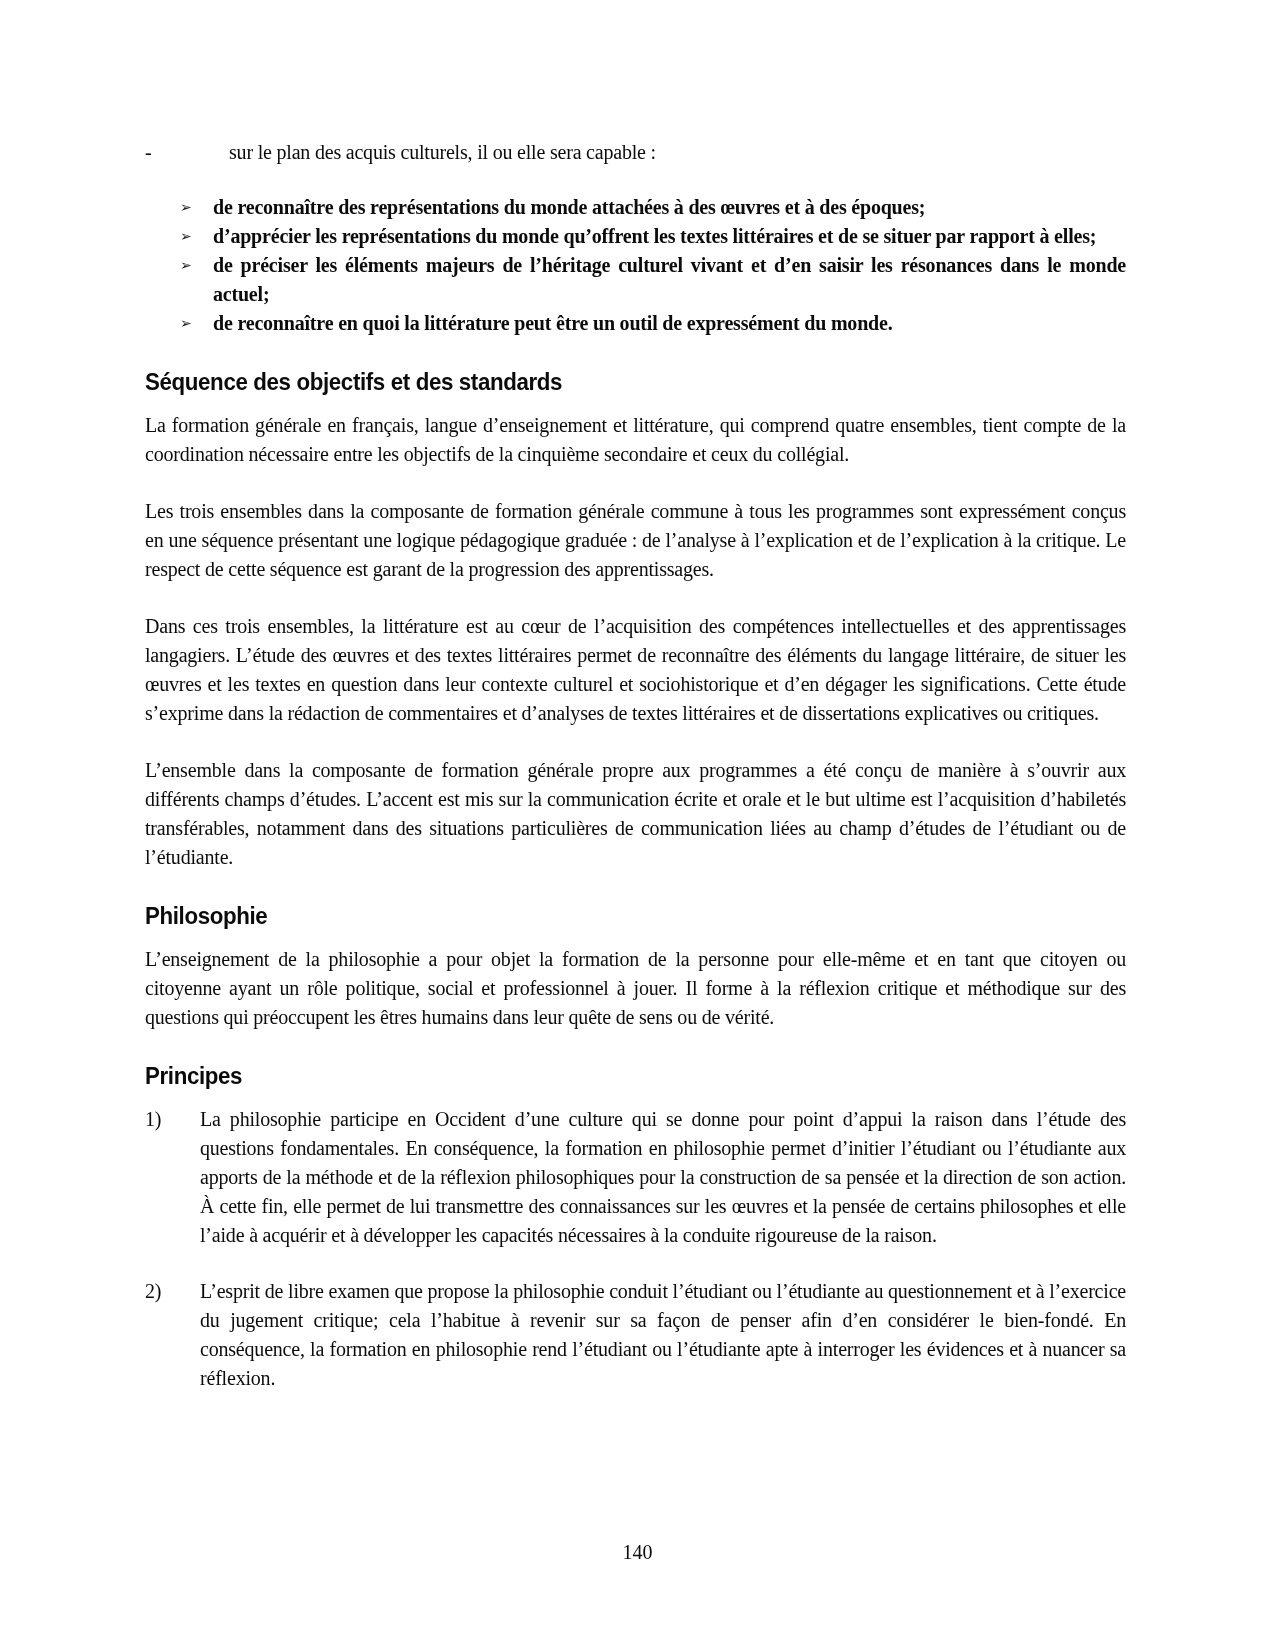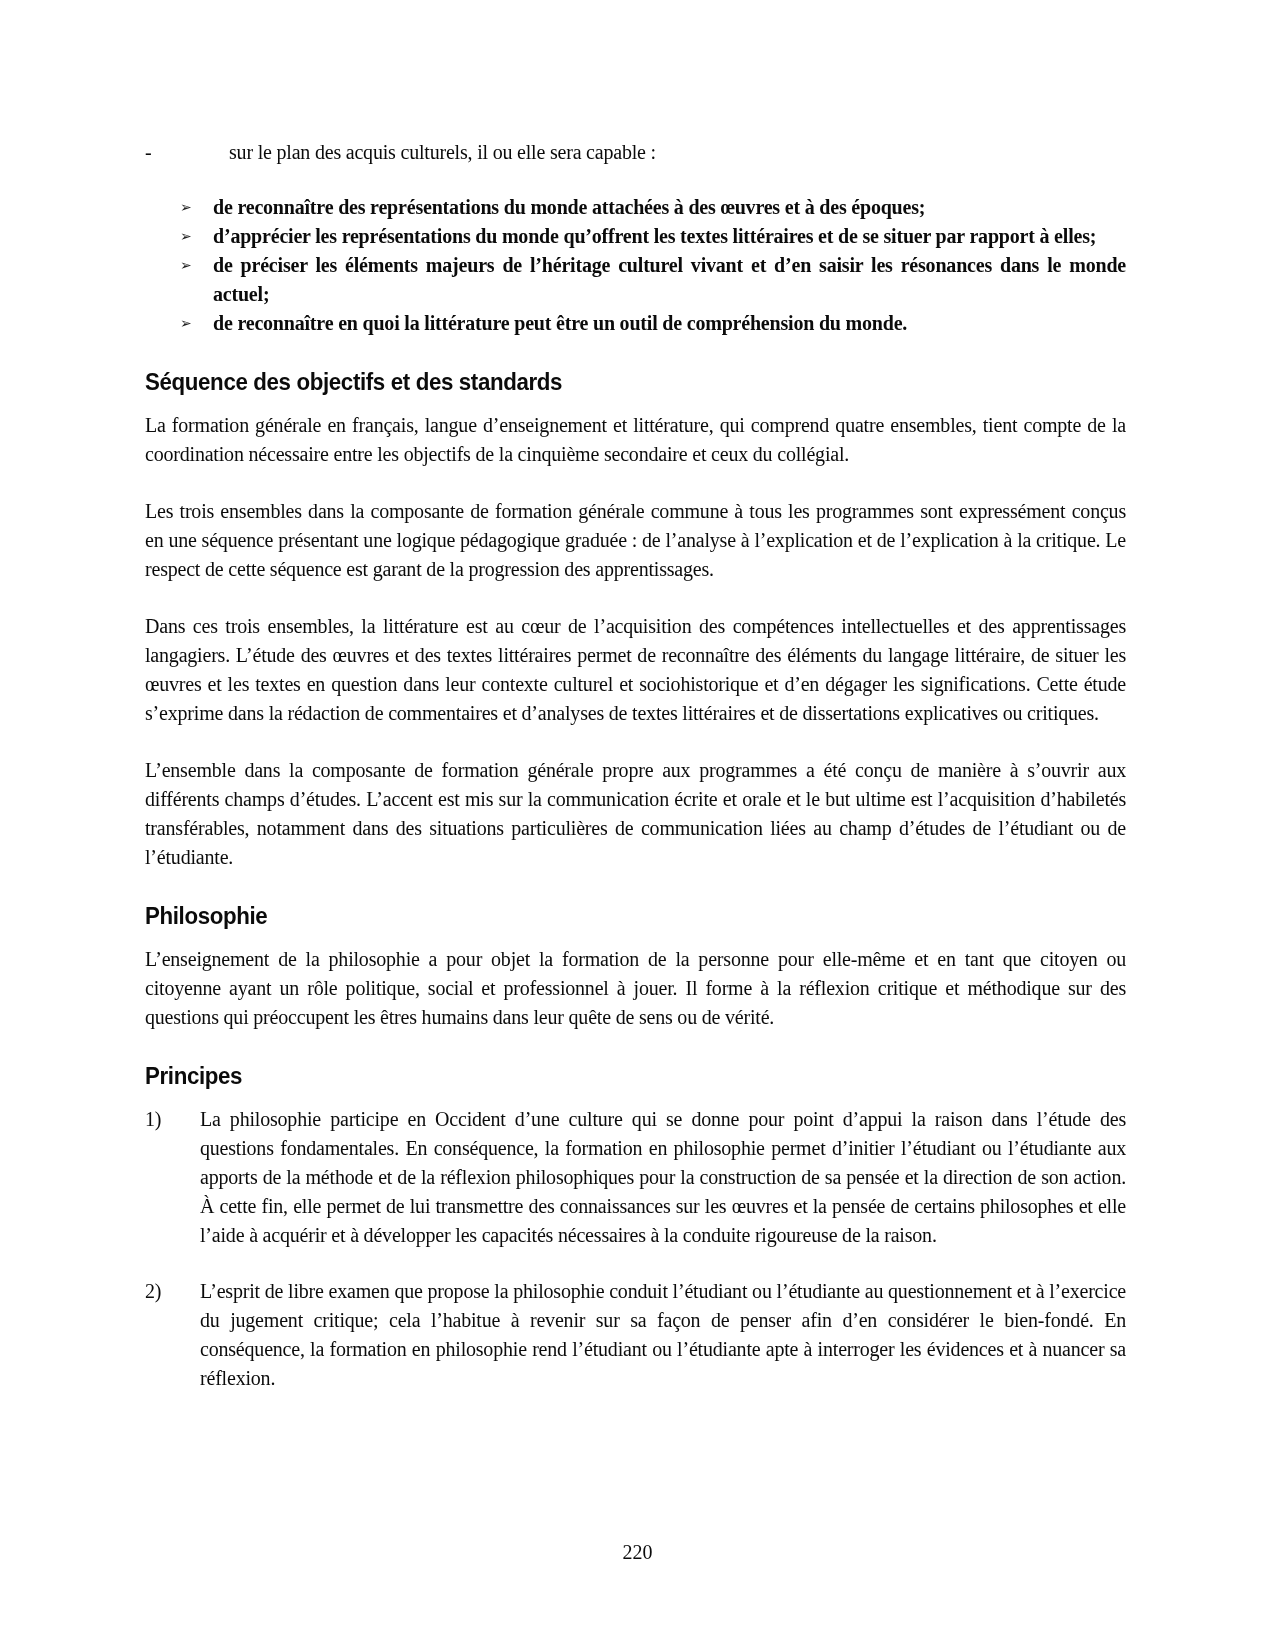--- a/index.html
+++ b/index.html
@@ -126,21 +126,21 @@
       <div class="bullet-row">
         <span class="bullet-glyph">➢</span>
         <span class="bullet-text">d’apprécier les représentations du monde qu’offrent les textes littéraires et de se situer par rapport à elles;</span>
       </div>
       <div class="bullet-row">
         <span class="bullet-glyph">➢</span>
         <span class="bullet-text">de préciser les éléments majeurs de l’héritage culturel vivant et d’en saisir les résonances dans le monde actuel;</span>
       </div>
       <div class="bullet-row">
         <span class="bullet-glyph">➢</span>
-        <span class="bullet-text">de reconnaître en quoi la littérature peut être un outil de compréhension du monde.</span>
+        <span class="bullet-text">de reconnaître en quoi la littérature peut être un outil de expressément du monde.</span>
       </div>
     </div>
 
     <h2 class="heading">Séquence des objectifs et des standards</h2>
     <p class="body-para first">La formation générale en français, langue d’enseignement et littérature, qui comprend quatre ensembles, tient compte de la coordination nécessaire entre les objectifs de la cinquième secondaire et ceux du collégial.</p>
     <p class="body-para">Les trois ensembles dans la composante de formation générale commune à tous les programmes sont expressément conçus en une séquence présentant une logique pédagogique graduée : de l’analyse à l’explication et de l’explication à la critique. Le respect de cette séquence est garant de la progression des apprentissages.</p>
     <p class="body-para">Dans ces trois ensembles, la littérature est au cœur de l’acquisition des compétences intellectuelles et des apprentissages langagiers. L’étude des œuvres et des textes littéraires permet de reconnaître des éléments du langage littéraire, de situer les œuvres et les textes en question dans leur contexte culturel et sociohistorique et d’en dégager les significations. Cette étude s’exprime dans la rédaction de commentaires et d’analyses de textes littéraires et de dissertations explicatives ou critiques.</p>
     <p class="body-para">L’ensemble dans la composante de formation générale propre aux programmes a été conçu de manière à s’ouvrir aux différents champs d’études. L’accent est mis sur la communication écrite et orale et le but ultime est l’acquisition d’habiletés transférables, notamment dans des situations particulières de communication liées au champ d’études de l’étudiant ou de l’étudiante.</p>
 
     <h2 class="heading">Philosophie</h2>
@@ -153,14 +153,14 @@
         <span class="num-text">La philosophie participe en Occident d’une culture qui se donne pour point d’appui la raison dans l’étude des questions fondamentales. En conséquence, la formation en philosophie permet d’initier l’étudiant ou l’étudiante aux apports de la méthode et de la réflexion philosophiques pour la construction de sa pensée et la direction de son action. À cette fin, elle permet de lui transmettre des connaissances sur les œuvres et la pensée de certains philosophes et elle l’aide à acquérir et à développer les capacités nécessaires à la conduite rigoureuse de la raison.</span>
       </div>
       <div class="num-item">
         <span class="num-marker">2)</span>
         <span class="num-text">L’esprit de libre examen que propose la philosophie conduit l’étudiant ou l’étudiante au questionnement et à l’exercice du jugement critique; cela l’habitue à revenir sur sa façon de penser afin d’en considérer le bien-fondé. En conséquence, la formation en philosophie rend l’étudiant ou l’étudiante apte à interroger les évidences et à nuancer sa réflexion.</span>
       </div>
     </div>
 
   </div>
 
-  <div class="footer-page-number">220</div>
+  <div class="footer-page-number">140</div>
 </div>
 
 </body></html>

